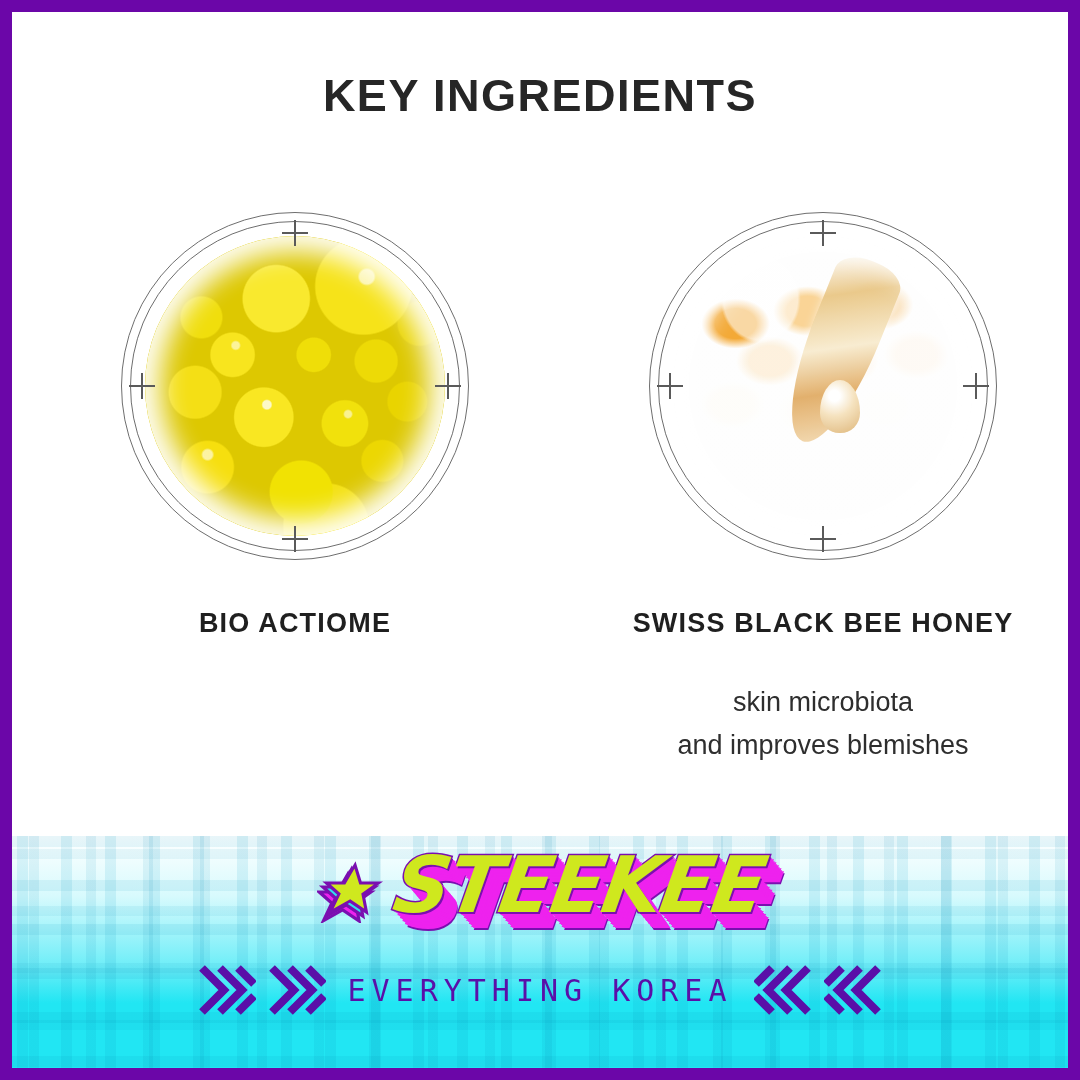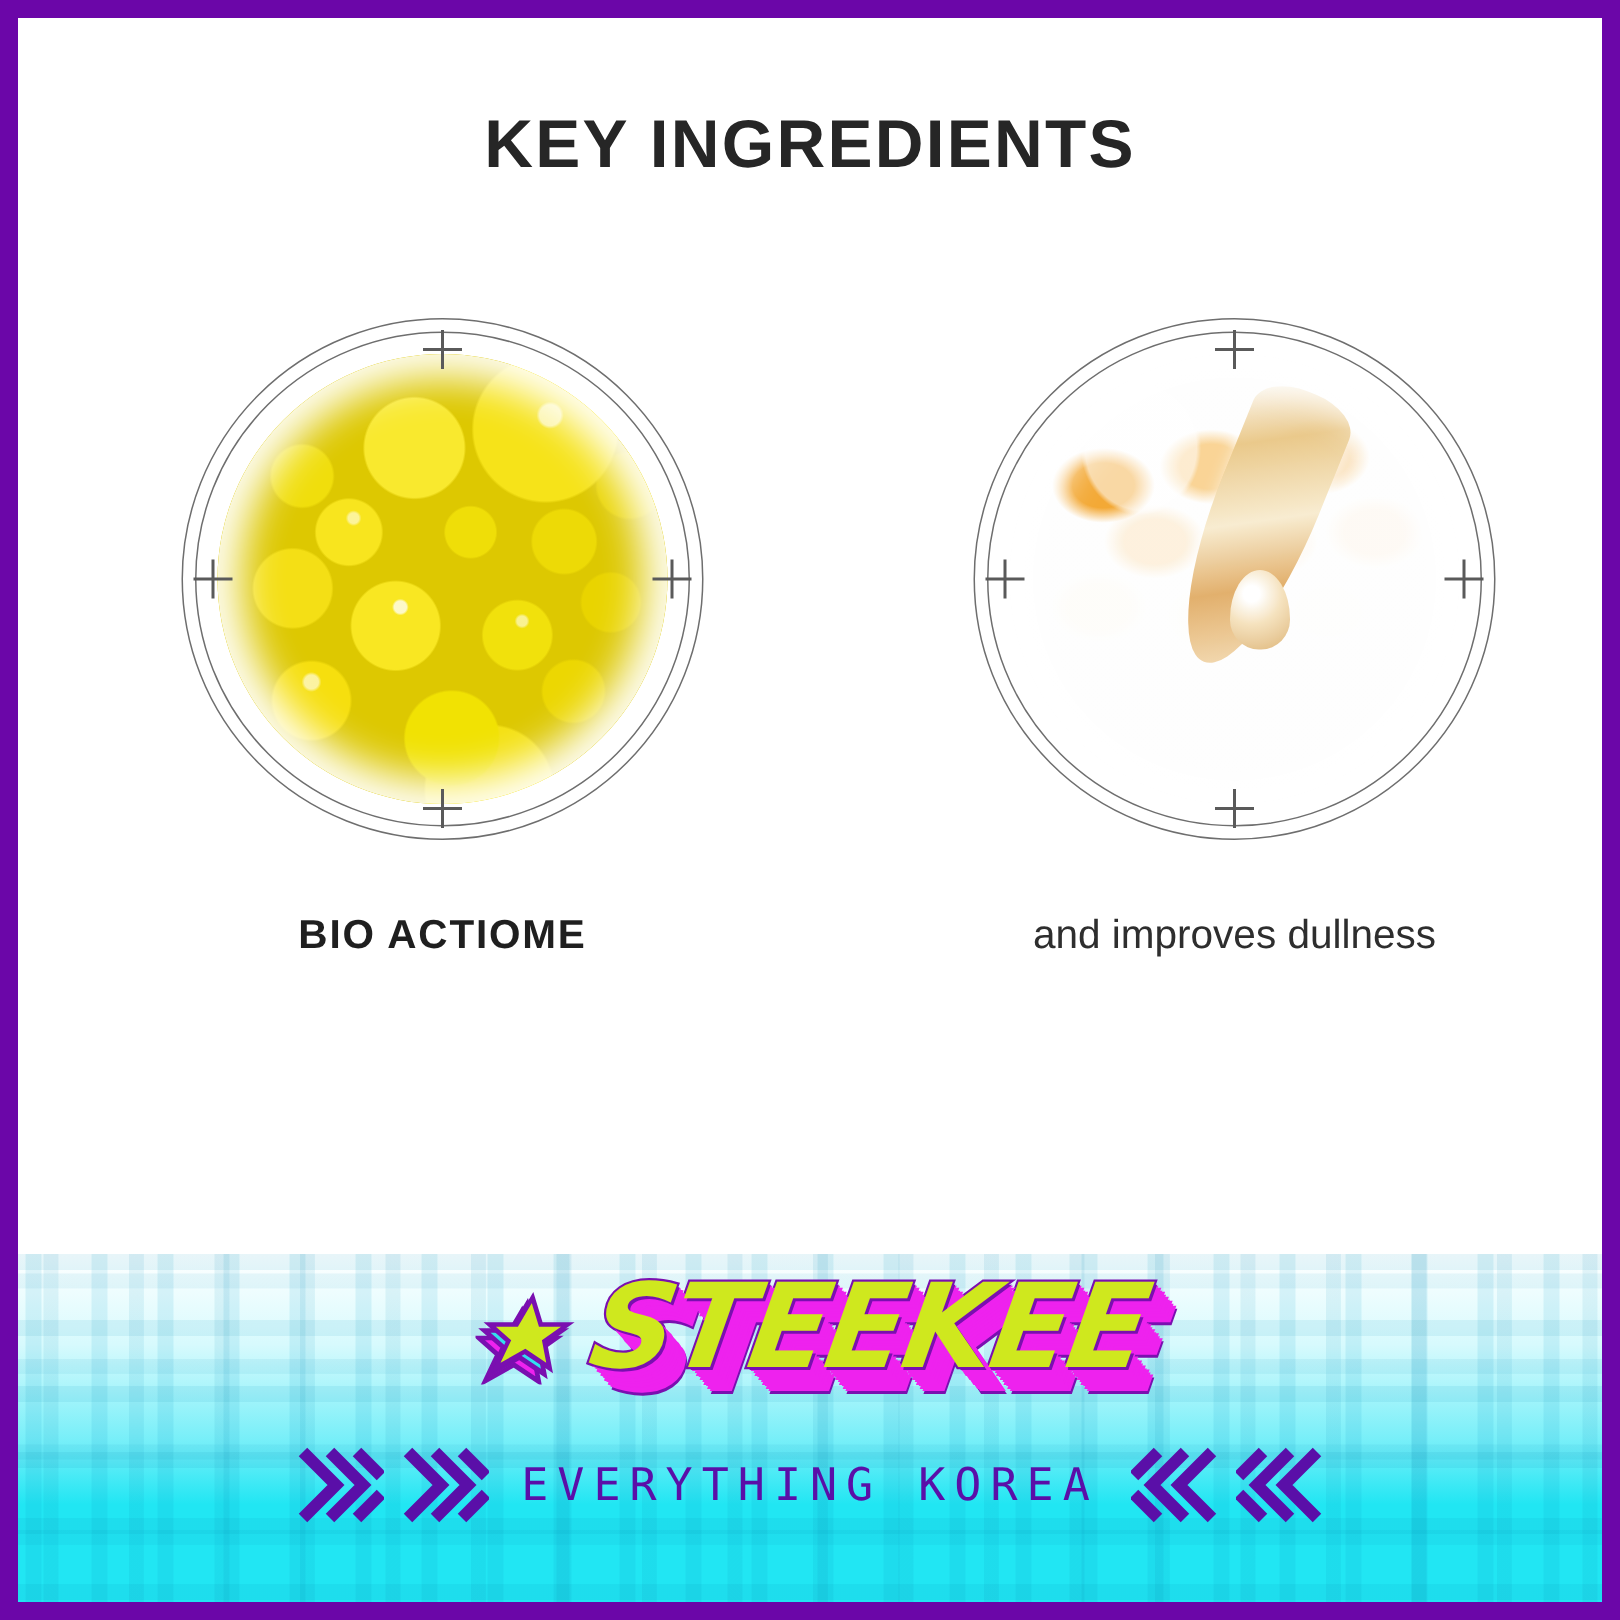--- a/index.html
+++ b/index.html
@@ -299,22 +299,24 @@
             <div class="drop"></div>
           </div>
         </div>
         <div class="ring-outer"></div>
         <div class="ring-inner"></div>
         <div class="cross top"></div>
         <div class="cross bottom"></div>
         <div class="cross left"></div>
         <div class="cross right"></div>
       </div>
+      <div class="name">SWISS BLACK BEE HONEY</div>
       <div class="desc">
-        <span>and improves dullness</span>
+        <span>skin microbiota</span>
+        <span>and improves blemishes</span>
       </div>
     </div>
 
   </div>
 
   <div class="banner">
     <div class="pixels"></div>
     <div class="pixels2"></div>
 
     <div class="logo-wrap">

